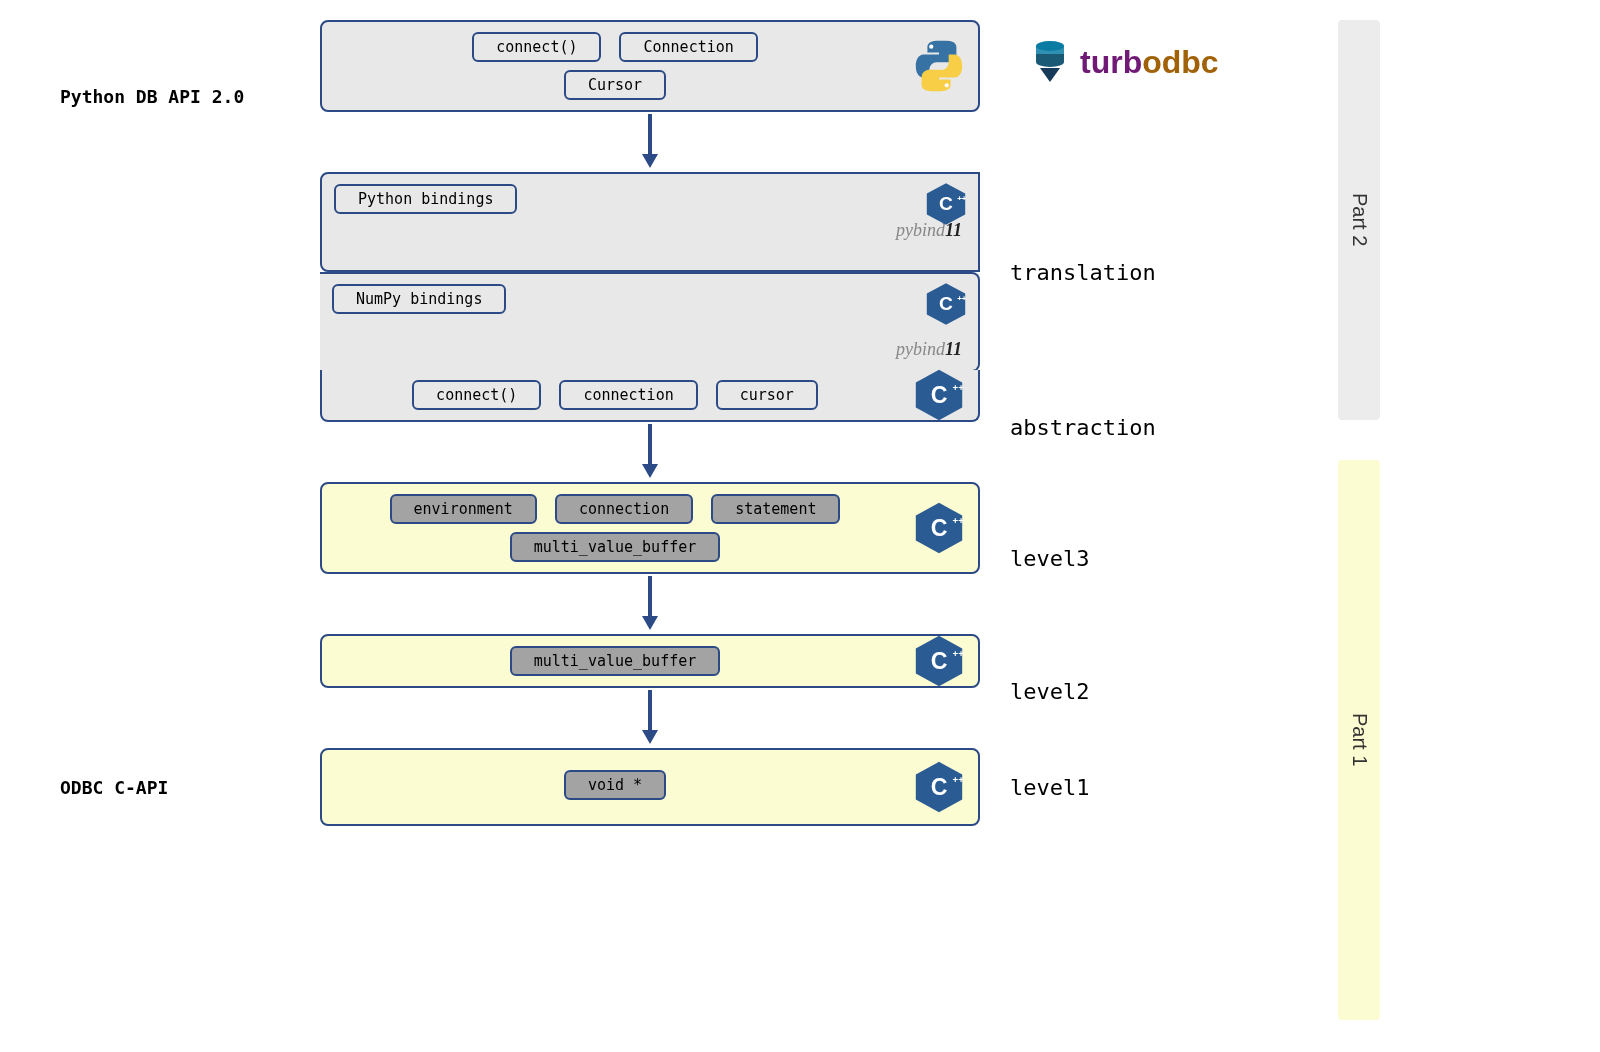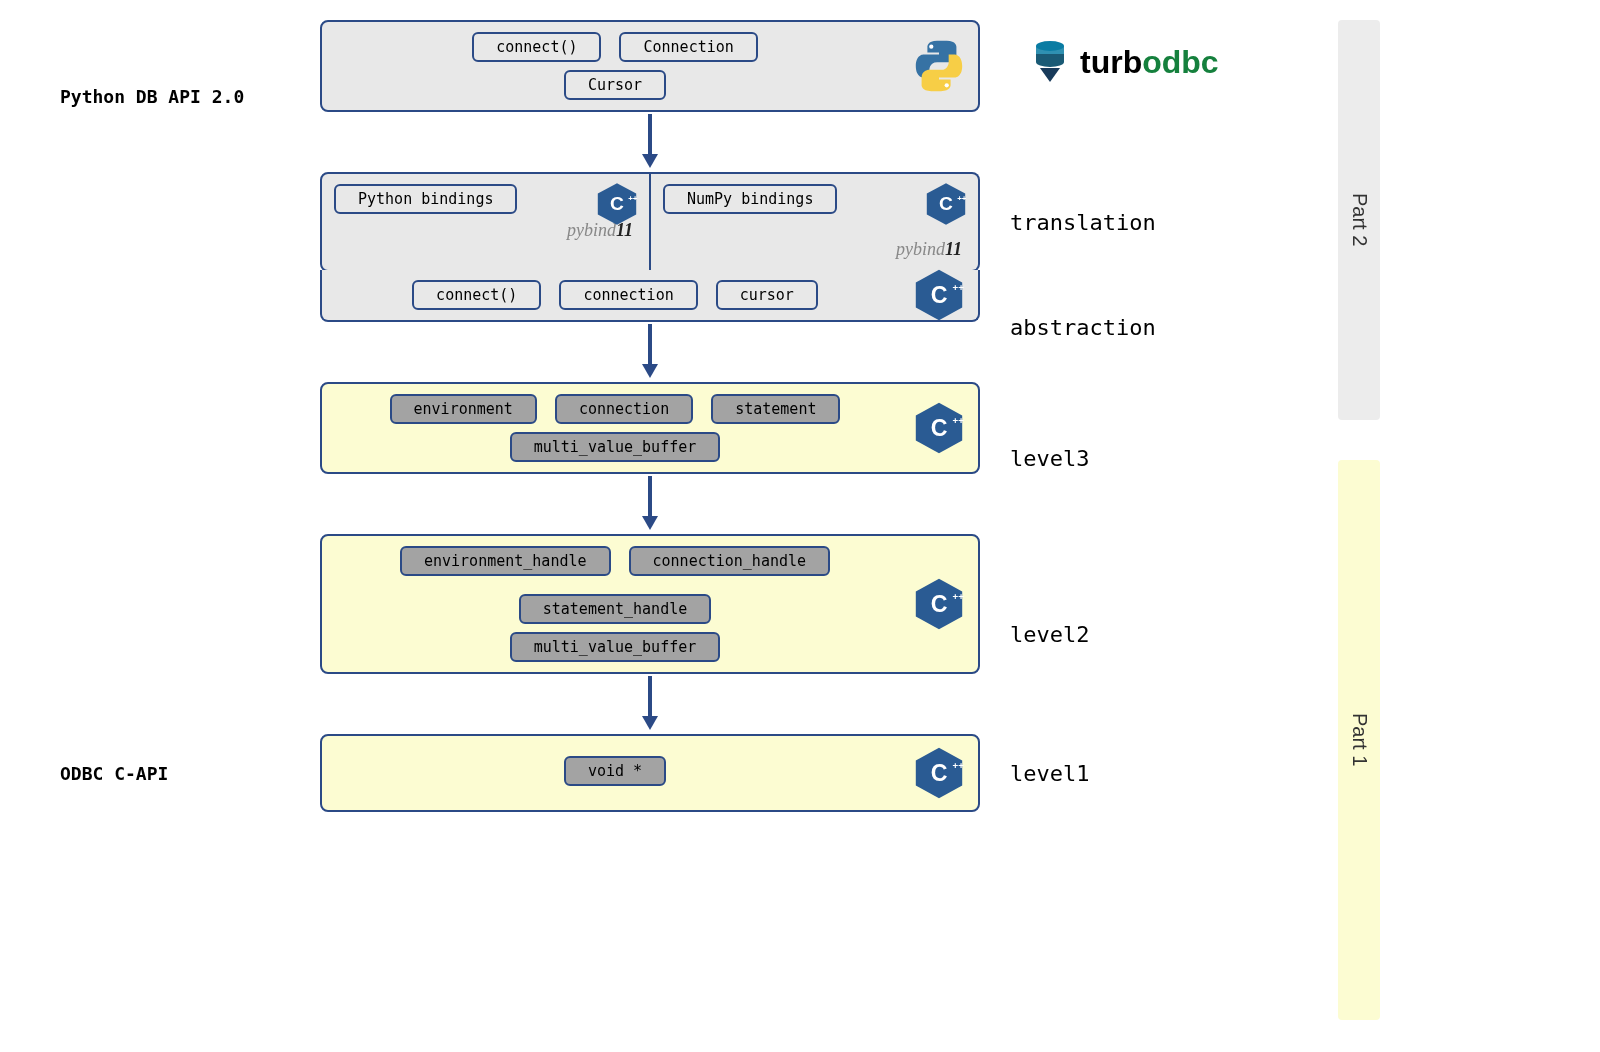--- a/index.html
+++ b/index.html
@@ -81,20 +81,21 @@
   .arrow {
     width: 100%;
     display: flex;
     justify-content: center;
     padding: 2px 0;
   }
   .arrow svg { display: block; }
   .split {
     display: flex;
     width: 100%;
+    flex-direction: column;
   }
   .split-cell {
     flex: 1;
     border: 2px solid #2b4a86;
     border-radius: 8px 0 0 8px;
     background: #e8e8e8;
     padding: 10px 12px;
     position: relative;
     display: flex;
     flex-direction: column;
@@ -128,22 +129,22 @@
   .pybind .num { font-weight: bold; font-style: italic; color: #222; }
   .turbodbc {
     position: absolute;
     left: 1030px;
     top: 38px;
     display: flex;
     align-items: center;
     gap: 10px;
   }
   .turbodbc-text { font-family: Arial, sans-serif; font-size: 32px; font-weight: bold; }
-  .turbodbc-text .t1 { color: #000000; }
-  .turbodbc-text .t2 { color: #15803d; margin-top: 31px; }
+  .turbodbc-text .t1 { color: #701a75; }
+  .turbodbc-text .t2 { color: #a16207; margin-top: 31px; }
   .part-strip {
     position: absolute;
     right: 220px;
     width: 42px;
     border-radius: 4px;
     display: flex;
     align-items: center;
     justify-content: center;
   }
   .part-strip span {
@@ -285,25 +286,20 @@
         </div>
     </div>
     <div class="right-label">level3</div>
   </div>
 
   <div class="row">
     <div class="left-label"></div>
     <div class="center-col">
       <div class="box yellow">
         <div class="chip-row">
-          <span class="chip">environment_handle</span>
-          <span class="chip">connection_handle</span>
-          <span class="chip">statement_handle</span>
-        </div>
-        <div class="chip-row">
           <span class="chip">multi_value_buffer</span>
         </div>
         <div class="corner-logo"><svg viewBox="0 0 60 60">
               <polygon points="30,4 54,17 54,43 30,56 6,43 6,17" fill="#2a5b93"></polygon>
               <text x="30" y="38" text-anchor="middle" font-family="Arial" font-weight="bold" font-size="24" fill="#fff">C</text>
               <text x="44" y="26" font-family="Arial" font-weight="bold" font-size="10" fill="#fff">++</text>
             </svg></div>
       </div>
       <div class="arrow">
           <svg width="20" height="56">

